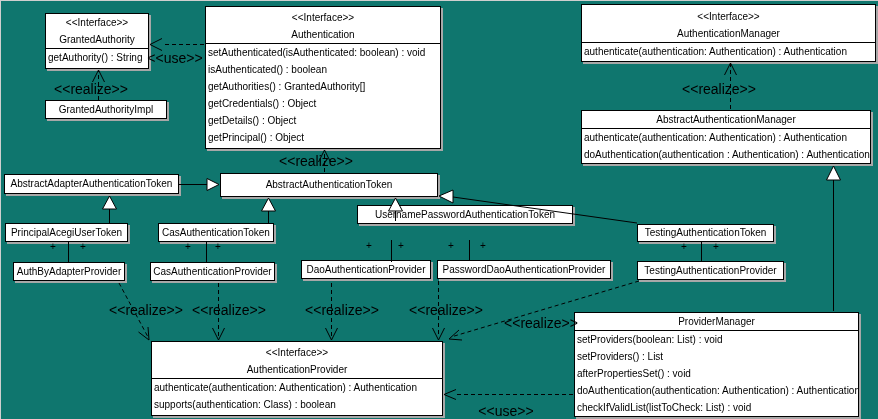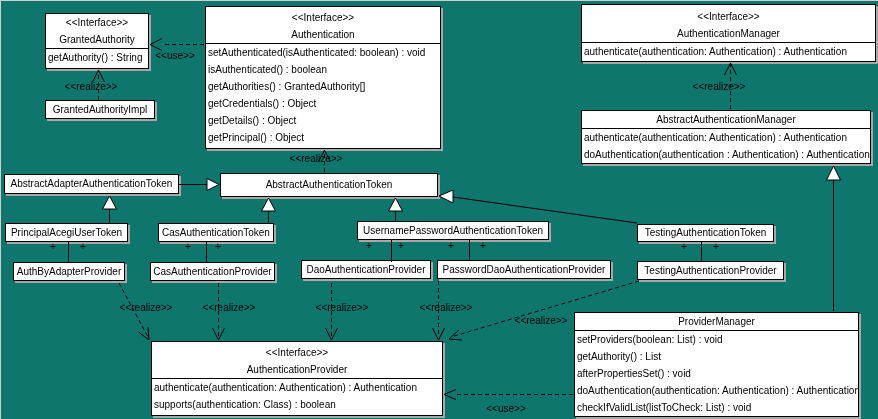--- a/index.html
+++ b/index.html
@@ -8,38 +8,38 @@
            border-top:1px solid #cfcfcf;border-left:1px solid #cfcfcf;box-sizing:border-box;}
   svg.wires{position:absolute;left:0;top:0;z-index:3;pointer-events:none;}
   .cls{position:absolute;background:#fff;border:1px solid #000;box-shadow:2px 2px 0 #a8a8a8;
        z-index:2;box-sizing:border-box;font-size:10px;color:#000;}
   .ttl{text-align:center;white-space:nowrap;overflow:hidden;}
   .ttl .ln{line-height:17px;height:17px;}
   .nm-only{line-height:17px;height:17px;text-align:center;white-space:nowrap;overflow:hidden;}
   .sep{border-top:1px solid #000;}
   .m{line-height:17px;height:17px;padding:0 2px;white-space:nowrap;overflow:hidden;text-align:left;}
   .it{}
-  .lbl{position:absolute;z-index:4;font-size:10px;white-space:nowrap;transform:translateX(-50%);color:#000;}
+  .lbl{position:absolute;z-index:4;font-size:14px;white-space:nowrap;transform:translateX(-50%);color:#000;}
   .plus{position:absolute;z-index:4;font-size:10px;transform:translateX(-50%);color:#000;}
 </style>
 </head>
 <body>
 
 <div id="diagram">
 
   <div class="cls" style="left:44px;top:12px;width:104px;height:56px">
     <div class="ttl">
       <div class="ln">&lt;&lt;Interface&gt;&gt;</div>
       <div class="ln">GrantedAuthority</div>
     </div>
     <div class="sep"></div>
     <div class="m">getAuthority() : String</div>
   </div>
 
-  <div class="cls" style="left:44px;top:99px;width:110px;height:19px">
+  <div class="cls" style="left:44px;top:99px;width:122px;height:19px">
     <div class="nm-only">GrantedAuthorityImpl</div>
   </div>
 
   <div class="cls" style="left:204px;top:5px;width:236px;height:143px">
     <div class="ttl" style="padding-top:2px">
       <div class="ln">&lt;&lt;Interface&gt;&gt;</div>
       <div class="ln">Authentication</div>
     </div>
     <div class="sep"></div>
     <div class="m">setAuthenticated(isAuthenticated: boolean) : void</div>
@@ -77,21 +77,21 @@
   </div>
 
   <div class="cls" style="left:4px;top:222px;width:123px;height:19px">
     <div class="nm-only">PrincipalAcegiUserToken</div>
   </div>
 
   <div class="cls" style="left:157px;top:222px;width:116px;height:19px">
     <div class="nm-only">CasAuthenticationToken</div>
   </div>
 
-  <div class="cls" style="left:356px;top:220px;width:192px;height:19px">
+  <div class="cls" style="left:356px;top:204px;width:216px;height:19px">
     <div class="nm-only">UsernamePasswordAuthenticationToken</div>
   </div>
 
   <div class="cls" style="left:636px;top:223px;width:137px;height:18px">
     <div class="nm-only" style="line-height:16px;height:30px">TestingAuthenticationToken</div>
   </div>
 
   <div class="cls" style="left:12px;top:261px;width:112px;height:19px">
     <div class="nm-only">AuthByAdapterProvider</div>
   </div>
@@ -121,21 +121,21 @@
     <div class="m">authenticate(authentication: Authentication) : Authentication</div>
     <div class="m">supports(authentication: Class) : boolean</div>
   </div>
 
   <div class="cls" style="left:573px;top:311px;width:285px;height:105px">
     <div class="ttl">
       <div class="ln">ProviderManager</div>
     </div>
     <div class="sep"></div>
     <div class="m">setProviders(boolean: List) : void</div>
-    <div class="m">getAuthority() : List</div>
+    <div class="m">setProviders() : List</div>
     <div class="m">afterPropertiesSet() : void</div>
     <div class="m">doAuthentication(authentication: Authentication) : Authentication</div>
     <div class="m">checkIfValidList(listToCheck: List) : void</div>
   </div>
 
   <div class="lbl" style="left:174px;top:49px">&lt;&lt;use&gt;&gt;</div>
   <div class="lbl" style="left:505px;top:402px">&lt;&lt;use&gt;&gt;</div>
   <div class="lbl" style="left:90px;top:80px">&lt;&lt;realize&gt;&gt;</div>
   <div class="lbl" style="left:315px;top:152px">&lt;&lt;realize&gt;&gt;</div>
   <div class="lbl" style="left:718px;top:80px">&lt;&lt;realize&gt;&gt;</div>

